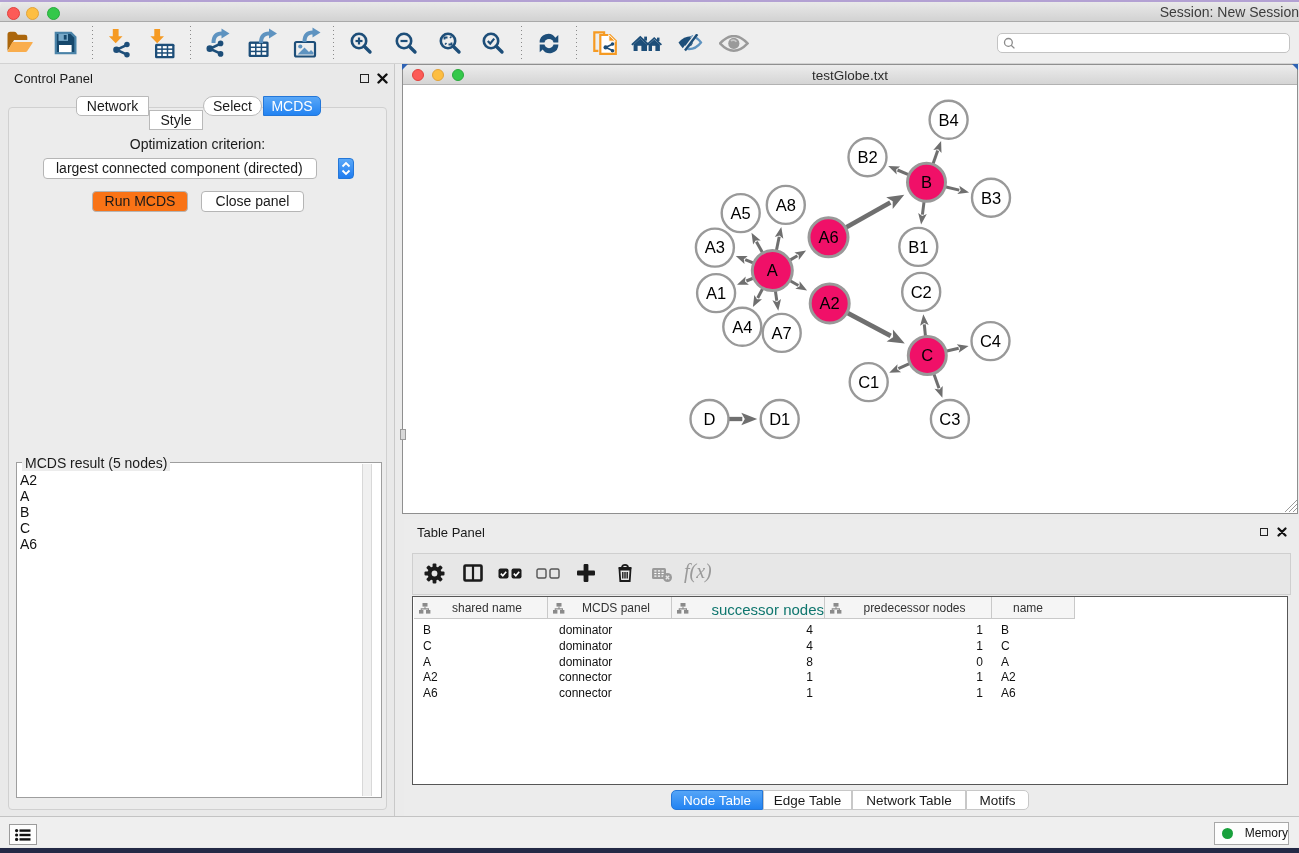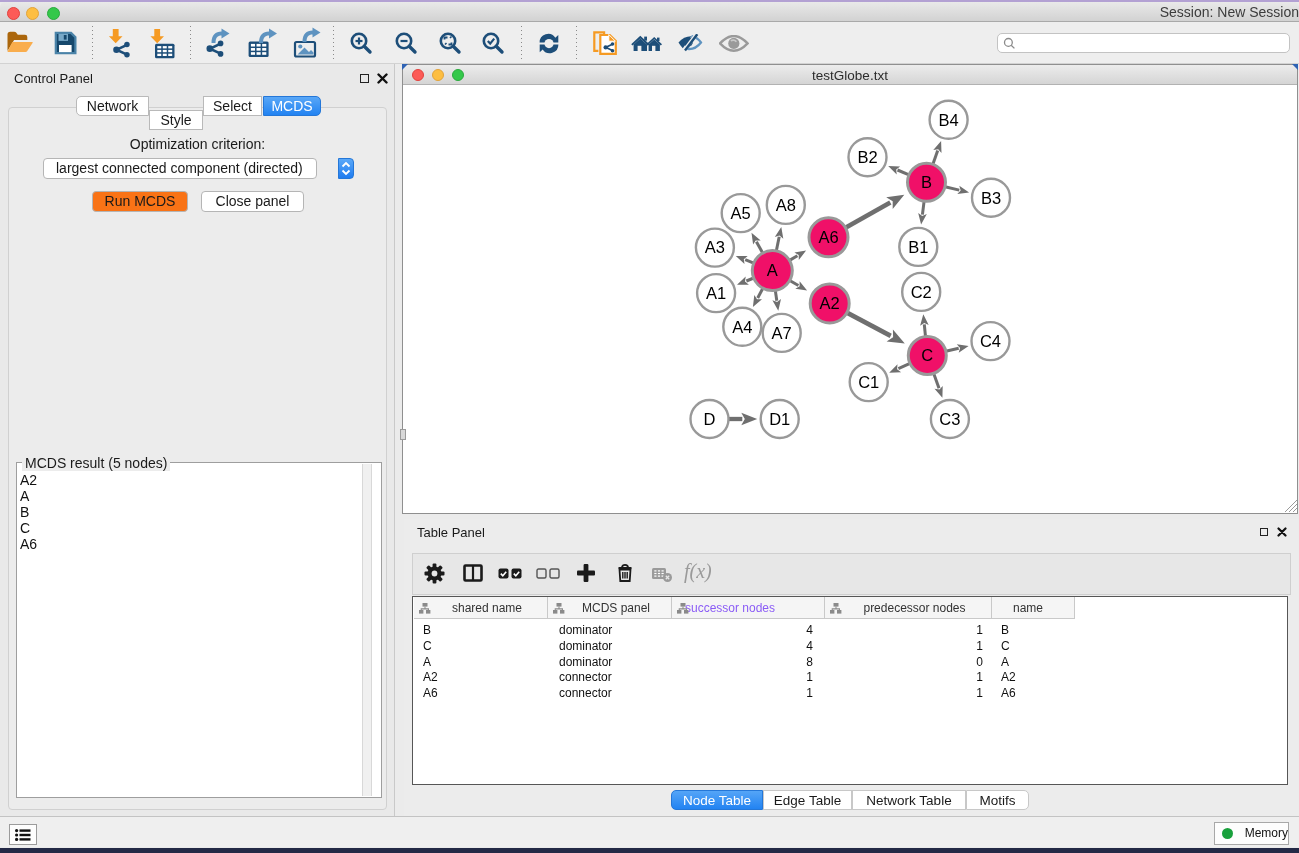--- a/index.html
+++ b/index.html
@@ -166,21 +166,21 @@
   </svg>
 <div class="abs" style="left:0;top:64px;width:395px;height:752px;background:#e9e9e9;border-right:1px solid #c9c9c9"></div>
 <div class="abs" style="left:14px;top:71px;font-size:13px;color:#1a1a1a">Control Panel</div>
 <div class="abs" style="left:360px;top:74px;width:9px;height:9px;border:1.6px solid #222"></div>
 <svg class="abs" style="left:377px;top:73px" width="11" height="11" viewBox="0 0 11 11">
     <path d="M1.5 1.5 L9.5 9.5 M9.5 1.5 L1.5 9.5" stroke="#111" stroke-width="2.4" stroke-linecap="round"></path>
   </svg>
 <div class="abs" style="left:8px;top:107px;width:379px;height:703px;background:#ececec;border:1px solid #d0d0d0;border-radius:4px"></div>
 <div class="abs" style="left:77px;top:96px;width:73px;height:20px;background:#fff;border:1px solid #b9b9b9;margin-left:-1px;border-radius:5px 0 0 5px;font-size:14px;color:#1a1a1a;text-align:center;line-height:19px">Network</div>
 <div class="abs" style="left:150px;top:110px;width:54px;height:20px;background:#fff;border:1px solid #b9b9b9;margin-left:-1px;border-radius:0;font-size:14px;color:#1a1a1a;text-align:center;line-height:19px">Style</div>
-<div class="abs" style="left:204px;top:96px;width:59px;height:20px;background:#fff;border:1px solid #b9b9b9;margin-left:-1px;border-radius:0;font-size:14px;color:#1a1a1a;text-align:center;line-height:19px">Select</div>
+<div class="abs" style="left:204px;top:96px;width:59px;height:20px;background:#fff;border:1px solid #b9b9b9;margin-left:-1px;border-radius:10px;font-size:14px;color:#1a1a1a;text-align:center;line-height:19px">Select</div>
 <div class="abs" style="left:263px;top:96px;width:58px;height:20px;background:linear-gradient(#59a7f7,#2283f2);border:1px solid #2477d8;border-radius:0 5px 5px 0;font-size:14px;color:#fff;text-align:center;line-height:19px">MCDS</div>
 <div class="abs" style="left:0;top:136px;width:395px;text-align:center;font-size:14px;color:#1a1a1a">Optimization criterion:</div>
 <div class="abs" style="left:43px;top:158px;width:274px;height:21px;background:#fff;border:1px solid #b5b5b5;border-radius:4px;font-size:14px;color:#1a1a1a;line-height:19px;padding-left:12px">largest connected component (directed)</div>
 <div class="abs" style="left:338px;top:158px;width:15.5px;height:21px;background:linear-gradient(#5aa8f8,#1f7cf0);border:1px solid #2477d8;border-radius:0 4px 4px 0"></div>
 <svg class="abs" style="left:340px;top:161px" width="12" height="15" viewBox="0 0 12 15">
     <path d="M2.5 5.5 L6 2 L9.5 5.5" fill="none" stroke="#fff" stroke-width="1.8"></path>
     <path d="M2.5 9.5 L6 13 L9.5 9.5" fill="none" stroke="#fff" stroke-width="1.8"></path>
   </svg>
 <div class="abs" style="left:92px;top:191px;width:96px;background:#f97316;border:1px solid #b5b5b5;border-radius:4px;font-size:14px;color:#1a1a1a;text-align:center;line-height:19px;height:21px">Run MCDS</div>
 <div class="abs" style="left:201px;top:191px;width:103px;background:#fff;border:1px solid #b5b5b5;border-radius:4px;font-size:14px;color:#1a1a1a;text-align:center;line-height:19px;height:21px">Close panel</div>
@@ -380,21 +380,21 @@
 <div class="abs" style="left:547px;top:601px;width:124px;text-align:center;font-size:12px;color:#333"><span style="padding-left:14px">MCDS panel</span></div>
 <svg style="position:absolute;left:553px;top:603px" width="12" height="11" viewBox="0 0 12 11">
     <g fill="#8a8a8a">
       <rect x="3.5" y="0" width="5" height="3.6"></rect>
       <rect x="0" y="7" width="4.4" height="3.6"></rect>
       <rect x="7" y="7" width="4.4" height="3.6"></rect>
       <path d="M5.5 3.6 h1 v2 h-1 z M1.7 5.2 h8.3 v1.2 h-8.3 z M1.7 5.2 h1 v2 h-1 z M8.9 5.2 h1 v2 h-1 z"></path>
     </g>
   </svg>
 <div class="abs" style="left:671px;top:597px;width:1px;height:22px;background:#c9c9c9"></div>
-<div class="abs" style="left:671px;top:601px;width:153px;text-align:left;font-size:12px;color:#8b5cf6"><span style="padding-left:14px">successor nodes</span></div>
+<div class="abs" style="left:671px;top:601px;width:153px;text-align:right;font-size:15px;color:#0f766e"><span style="padding-left:14px">successor nodes</span></div>
 <svg style="position:absolute;left:677px;top:603px" width="12" height="11" viewBox="0 0 12 11">
     <g fill="#8a8a8a">
       <rect x="3.5" y="0" width="5" height="3.6"></rect>
       <rect x="0" y="7" width="4.4" height="3.6"></rect>
       <rect x="7" y="7" width="4.4" height="3.6"></rect>
       <path d="M5.5 3.6 h1 v2 h-1 z M1.7 5.2 h8.3 v1.2 h-8.3 z M1.7 5.2 h1 v2 h-1 z M8.9 5.2 h1 v2 h-1 z"></path>
     </g>
   </svg>
 <div class="abs" style="left:824px;top:597px;width:1px;height:22px;background:#c9c9c9"></div>
 <div class="abs" style="left:824px;top:601px;width:167px;text-align:center;font-size:12px;color:#333"><span style="padding-left:14px">predecessor nodes</span></div>

